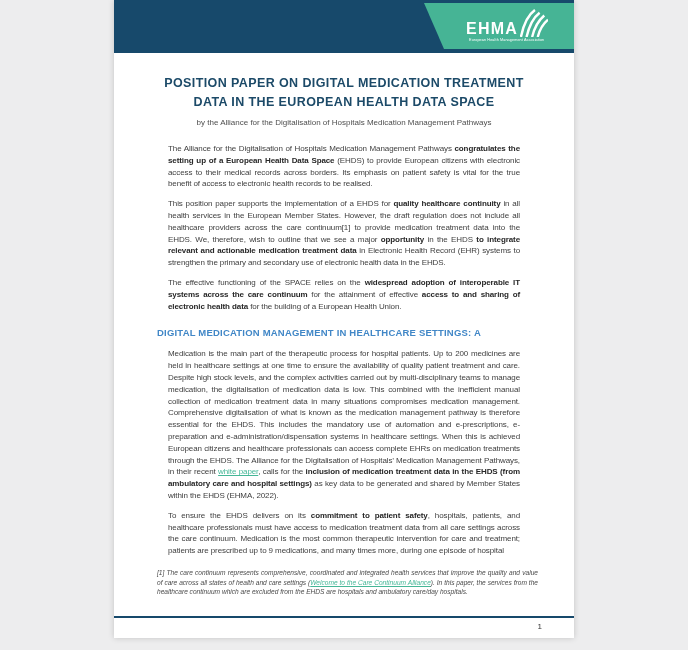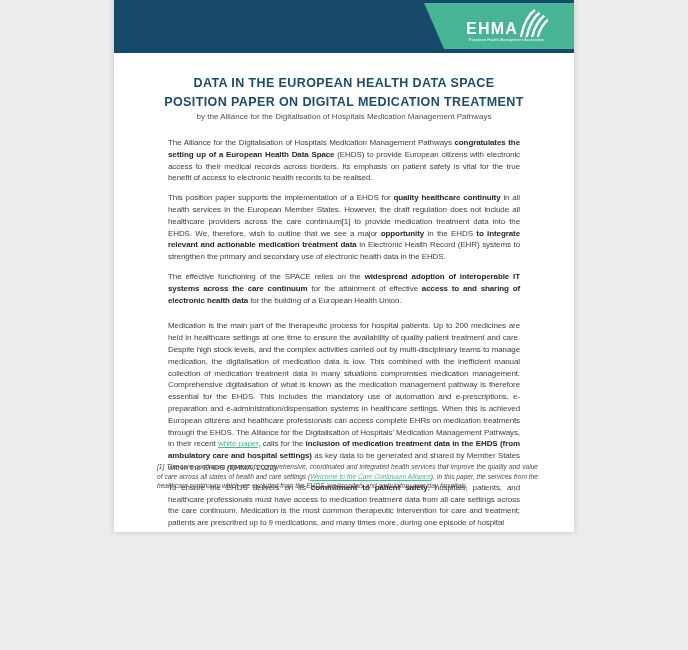--- a/index.html
+++ b/index.html
@@ -2,21 +2,21 @@
 <html><head>
 <meta charset="utf-8">
 <style>
   html, body { margin:0; padding:0; }
   body {
     width:688px; height:650px; overflow:hidden;
     background:#ededee;
     font-family:"Liberation Sans", sans-serif;
   }
   .page {
-    width:460px; height:532px; margin:0 auto; position:relative;
+    width:460px; height:638px; margin:0 auto; position:relative;
     background:#ffffff; box-shadow:0 0 6px rgba(0,0,0,.18);
     overflow:hidden;
   }
   .header-bar { height:53px; background:#17496b; position:relative; }
   .logo-plate {
     position:absolute; top:3px; right:0; width:150px; height:46px;
     background:#46b495;
     clip-path:polygon(0 0,100% 0,100% 100%,20px 100%);
     display:flex; align-items:center; justify-content:center;
   }
@@ -26,21 +26,21 @@
   .logo-arcs { margin-left:2px; display:block; }
   .logo-sub {
     color:#fff; font-size:6px; white-space:nowrap; margin-top:1px;
     transform:scale(0.62); transform-origin:50% 0; letter-spacing:.2px;
   }
   .title {
     margin:21px 26px 0; text-align:center; color:#1c4a68;
     font-weight:bold; font-size:12.5px; line-height:19px; letter-spacing:.4px;
   }
   .tline { display:block; }
-  .byline { text-align:center; font-size:8px; color:#4f4f4f; }
+  .byline { margin-top:6px; text-align:center; font-size:8px; color:#4f4f4f; }
   .content { padding:0 43px; }
   .content p {
     margin:8px 11px 0; font-size:8px; line-height:11.8px; letter-spacing:-.1px;
     color:#3e3e3e; text-align:justify;
   }
   .content p.lead { margin-top:16px; }
   .b { font-weight:bold; color:#282828; }
   .link { color:#45b797; text-decoration:underline; cursor:pointer; }
   h2.sec {
     margin:14px 0 0; font-size:9.5px; line-height:14px; color:#4187c7;
@@ -71,31 +71,32 @@
             <path d="M13 30 C15.5 19.5 19.5 12.5 26 7" stroke="#ffffff" stroke-width="2.6"></path>
             <path d="M19 30 C21 22 24 16.5 30 11.5" stroke="#ffffff" stroke-width="2.6"></path>
           </svg>
         </div>
         <div class="logo-sub">European Health Management Association</div>
       </div>
     </div>
   </div>
 
   <h1 class="title">
+    <span class="tline">POSITION PAPER ON DIGITAL MEDICATION TREATMENT</span>
     <span class="tline">DATA IN THE EUROPEAN HEALTH DATA SPACE</span>
-    <span class="tline">POSITION PAPER ON DIGITAL MEDICATION TREATMENT</span>
   </h1>
   <div class="byline">by the Alliance for the Digitalisation of Hospitals Medication Management Pathways</div>
 
   <div class="content">
     <p class="lead"><span>The Alliance for the Digitalisation of Hospitals Medication Management Pathways </span><span class="b">congratulates the setting up of a European Health Data Space</span><span> (EHDS) to provide European citizens with electronic access to their medical records across borders. Its emphasis on patient safety is vital for the true benefit of access to electronic health records to be realised.</span></p>
     <p><span>This position paper supports the implementation of a EHDS for </span><span class="b">quality healthcare continuity</span><span> in all health services in the European Member States. However, the draft regulation does not include all healthcare providers across the care continuum[1] to provide medication treatment data into the EHDS. We, therefore, wish to outline that we see a major </span><span class="b">opportunity</span><span> in the EHDS </span><span class="b">to integrate relevant and actionable medication treatment data</span><span> in Electronic Health Record (EHR) systems to strengthen the primary and secondary use of electronic health data in the EHDS.</span></p>
     <p><span>The effective functioning of the SPACE relies on the </span><span class="b">widespread adoption of interoperable IT systems across the care continuum</span><span> for the attainment of effective </span><span class="b">access to and sharing of electronic health data</span><span> for the building of a European Health Union.</span></p>
 
     <h2 class="sec">
+      <span class="line">DIGITAL MEDICATION MANAGEMENT IN HEALTHCARE SETTINGS: A</span>
     </h2>
     <p><span>Medication is the main part of the therapeutic process for hospital patients. Up to 200 medicines are held in healthcare settings at one time to ensure the availability of quality patient treatment and care. Despite high stock levels, and the complex activities carried out by multi-disciplinary teams to manage medication, the digitalisation of medication data is low. This combined with the inefficient manual collection of medication treatment data in many situations compromises medication management. Comprehensive digitalisation of what is known as the medication management pathway is therefore essential for the EHDS. This includes the mandatory use of automation and e-prescriptions, e-preparation and e-administration/dispensation systems in healthcare settings. When this is achieved European citizens and healthcare professionals can access complete EHRs on medication treatments through the EHDS. The Alliance for the Digitalisation of Hospitals’ Medication Management Pathways, in their recent </span><a class="link">white paper</a><span>, calls for the </span><span class="b">inclusion of medication treatment data in the EHDS (from ambulatory care and hospital settings)</span><span> as key data to be generated and shared by Member States within the EHDS (EHMA, 2022).</span></p>
 
     <p><span>To ensure the EHDS delivers on its </span><span class="b">commitment to patient safety</span><span>, hospitals, patients, and healthcare professionals must have access to medication treatment data from all care settings across the care continuum. Medication is the most common therapeutic intervention for care and treatment; patients are prescribed up to 9 medications, and many times more, during one episode of hospital</span></p>
   </div>
 
   <div class="footnote"><span>[1] The care continuum represents comprehensive, coordinated and integrated health services that improve the quality and value of care across all states of health and care settings (</span><a class="link">Welcome to the Care Continuum Alliance</a><span>). In this paper, the services from the healthcare continuum which are excluded from the EHDS are hospitals and ambulatory care/day hospitals.</span></div>
   <div class="footer-rule"></div>
   <div class="page-number">1</div>
 

